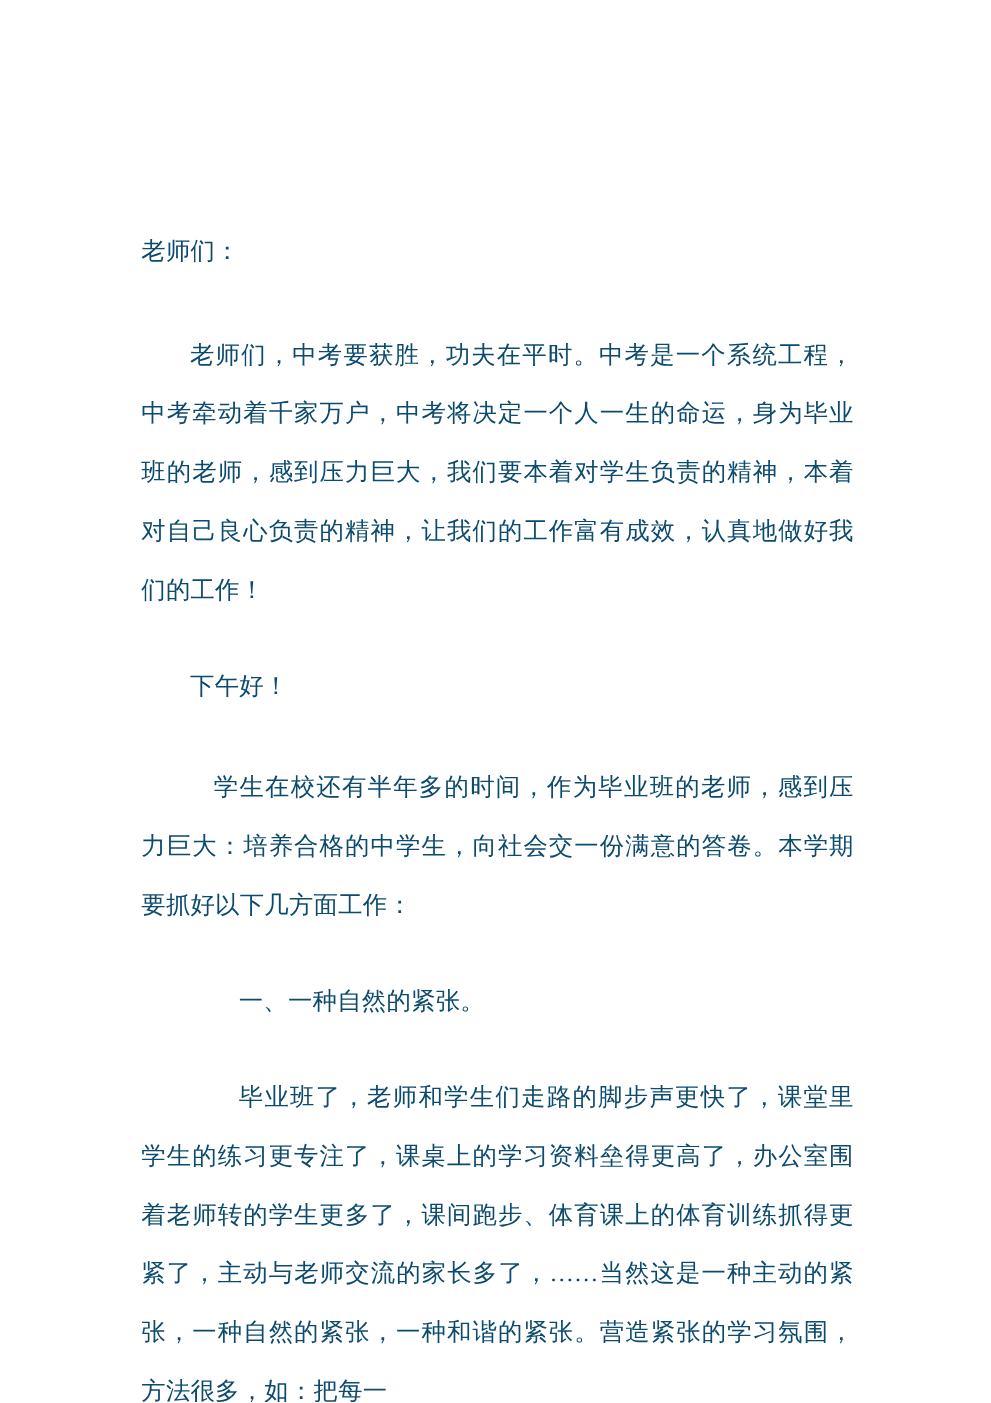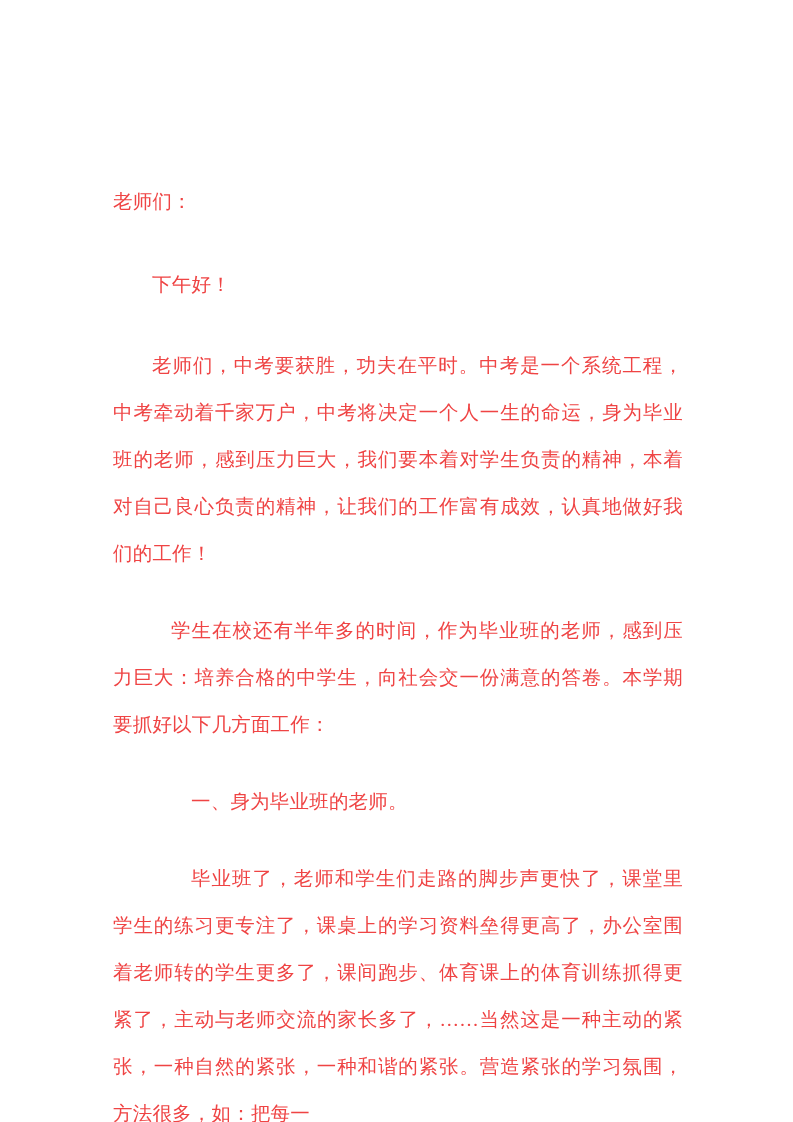--- a/index.html
+++ b/index.html
@@ -21,21 +21,21 @@
   }
   .doc-body {
     position: absolute;
     left: 113px;
     top: 178px;
     width: 570px;
   }
   .para {
     font-size: 19.5px;
     line-height: 47px;
-    color: #ef4444;
+    color: #0c4a6e;
     text-align: justify;
     text-justify: inter-ideograph;
     margin: 0 0 24px 0;
     letter-spacing: 0.2px;
     word-break: break-all;
   }
   .para.salutation {
     margin-bottom: 36px;
   }
   .para.greeting {
@@ -55,24 +55,24 @@
   }
 </style>
 </head>
 <body>
 
 <div class="page">
   <div class="doc-body">
 
     <p class="para salutation">老师们：</p>
 
+    <p class="para indent-1 block-gap">老师们，中考要获胜，功夫在平时。中考是一个系统工程，中考牵动着千家万户，中考将决定一个人一生的命运，身为毕业班的老师，感到压力巨大，我们要本着对学生负责的精神，本着对自己良心负责的精神，让我们的工作富有成效，认真地做好我们的工作！</p>
+
     <p class="para greeting indent-1">下午好！</p>
-
-    <p class="para indent-1 block-gap">老师们，中考要获胜，功夫在平时。中考是一个系统工程，中考牵动着千家万户，中考将决定一个人一生的命运，身为毕业班的老师，感到压力巨大，我们要本着对学生负责的精神，本着对自己良心负责的精神，让我们的工作富有成效，认真地做好我们的工作！</p>
 
     <p class="para indent-2 block-gap">学生在校还有半年多的时间，作为毕业班的老师，感到压力巨大：培养合格的中学生，向社会交一份满意的答卷。本学期要抓好以下几方面工作：</p>
 
-    <p class="para indent-3 block-gap">一、身为毕业班的老师。</p>
+    <p class="para indent-3 block-gap">一、一种自然的紧张。</p>
 
     <p class="para indent-3">毕业班了，老师和学生们走路的脚步声更快了，课堂里学生的练习更专注了，课桌上的学习资料垒得更高了，办公室围着老师转的学生更多了，课间跑步、体育课上的体育训练抓得更紧了，主动与老师交流的家长多了，……当然这是一种主动的紧张，一种自然的紧张，一种和谐的紧张。营造紧张的学习氛围，方法很多，如：把每一</p>
 
   </div>
 </div>
 
 </body></html>

